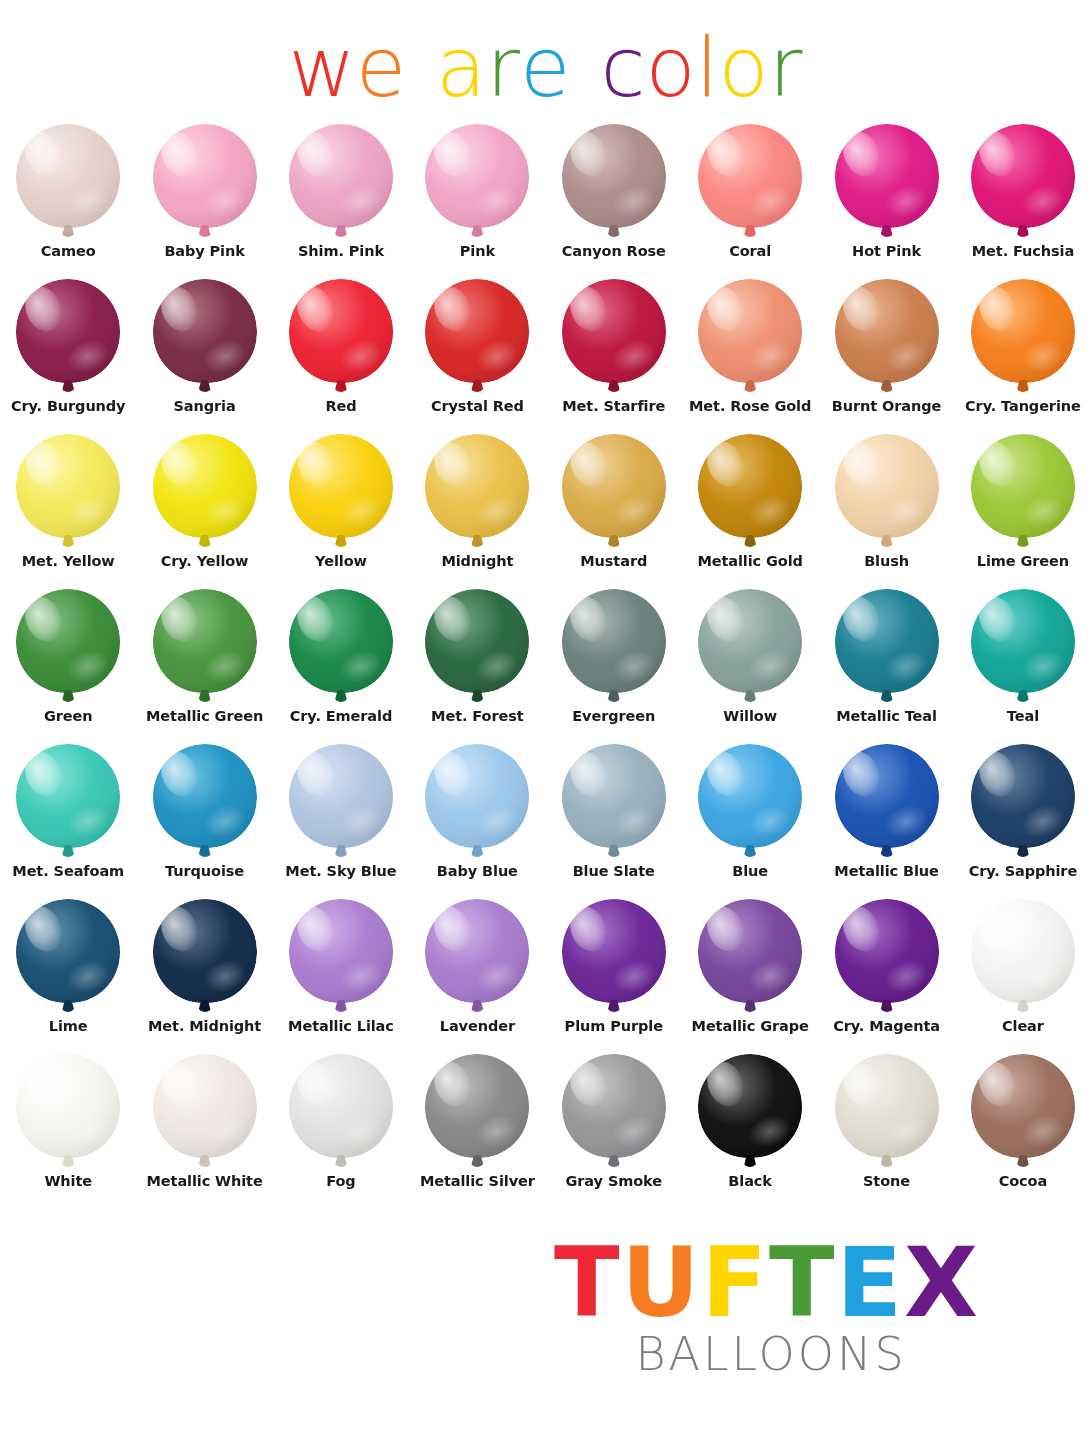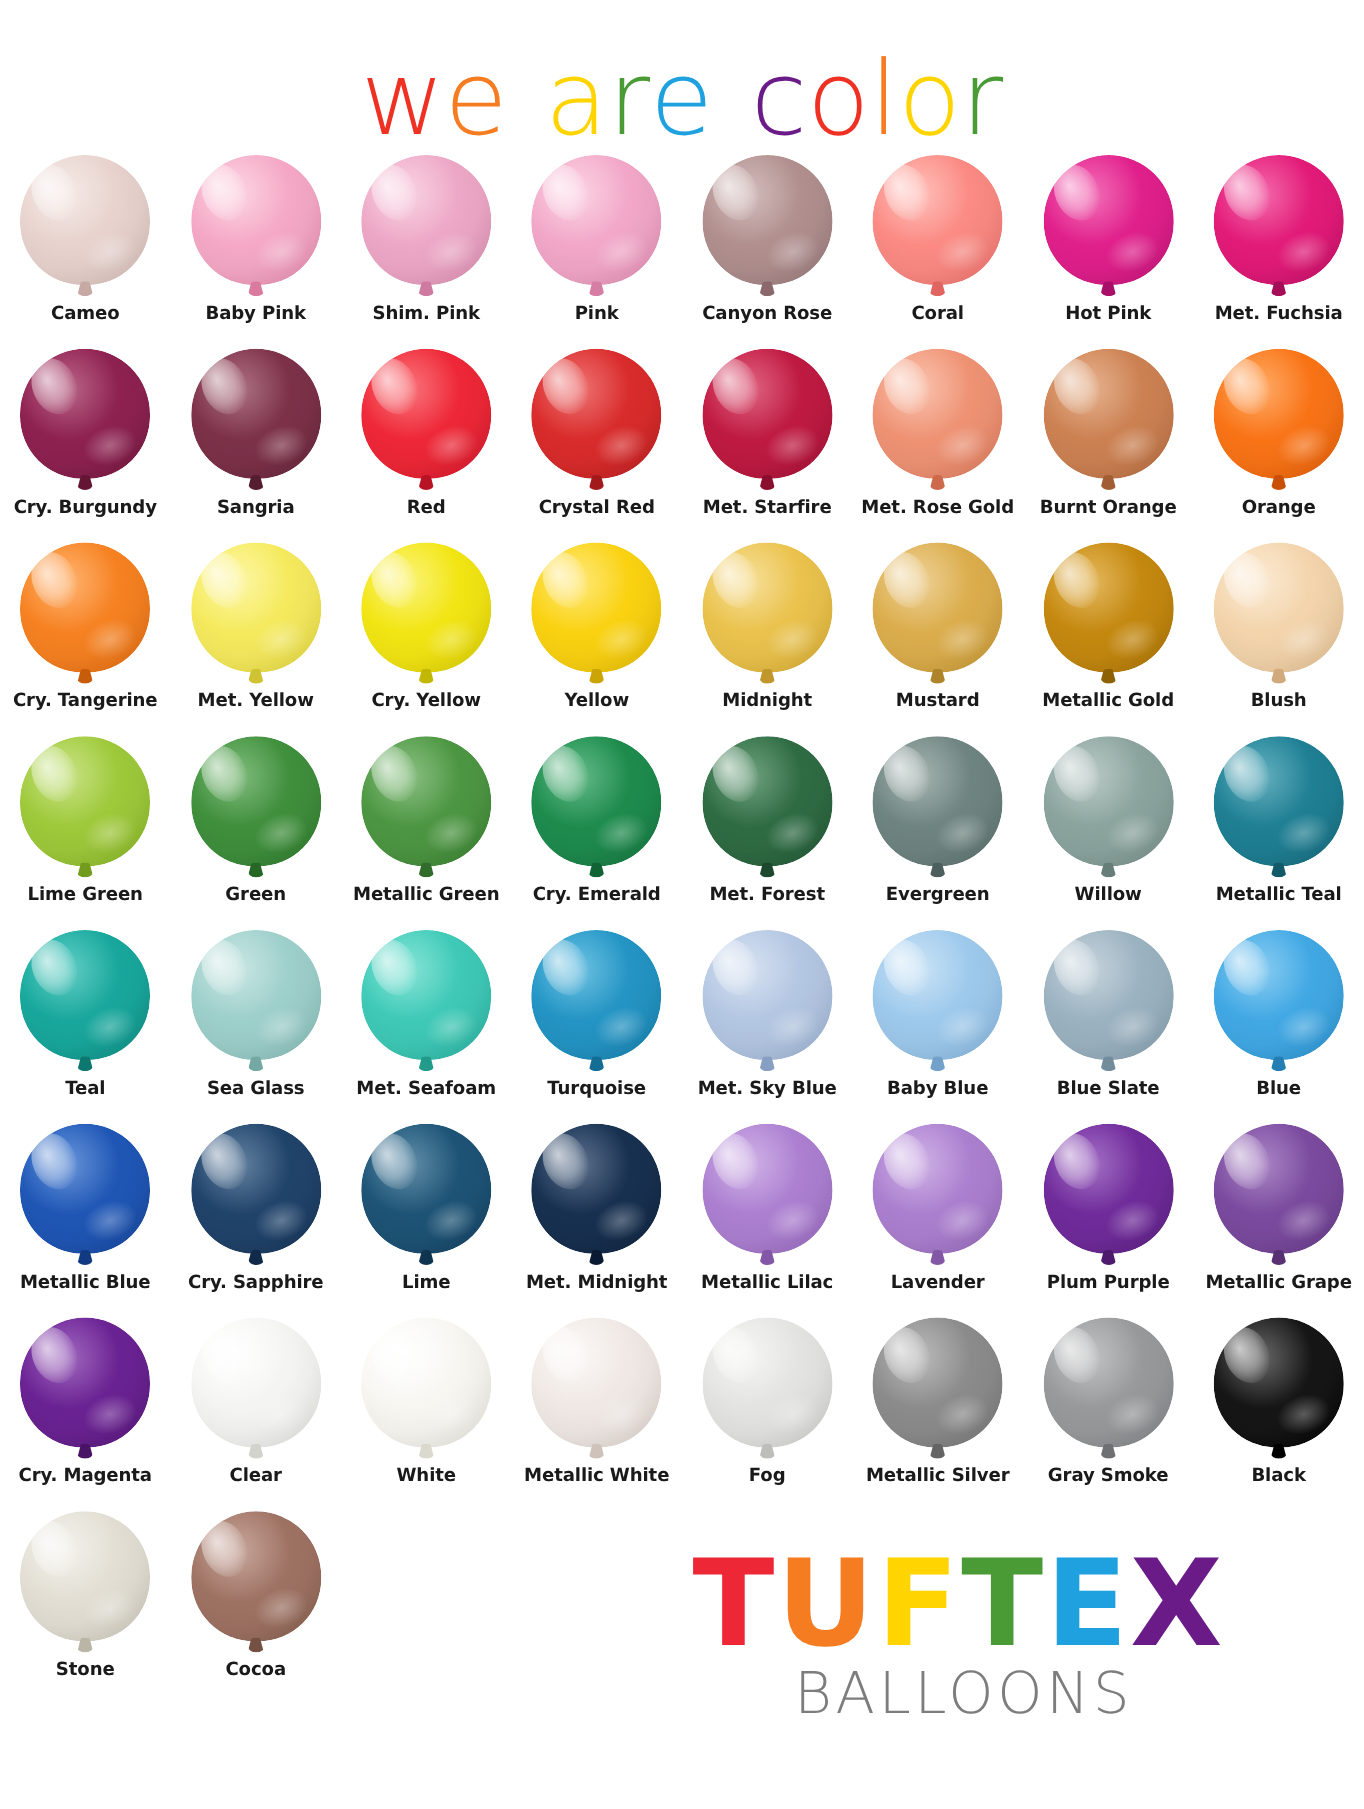--- a/index.html
+++ b/index.html
@@ -14,21 +14,21 @@
     position: relative;
     width: 1091px;
     height: 1447px;
     background: #ffffff;
   }
 
   
   .headline {
     width: 100%;
     text-align: center;
-    padding-top: 39px;
+    padding-top: 27px;
     height: 110px;
     white-space: nowrap;
   }
   .headline .ltr {
     font-family: "DejaVu Sans", sans-serif;
     font-size: 82px;
     font-weight: 300;
     letter-spacing: 0px;
     line-height: 1;
     display: inline-block;
@@ -343,32 +343,20 @@
             <div class="gloss"></div>
             <div class="gloss2"></div>
           </div>
           <div class="knot" style="background: rgb(162, 93, 53);"></div>
         </div>
         <div class="label">Burnt Orange</div>
       </div>
       <div class="cell">
         <div class="balloon-wrap">
           <div class="balloon">
-            <div class="shade" style="background: radial-gradient(circle at 32% 26%, rgb(255, 142, 51) 0%, rgb(249, 115, 22) 42%, rgb(249, 115, 22) 62%, rgb(229, 94, 8) 100%);"></div>
-            <div class="rim"></div>
-            <div class="gloss"></div>
-            <div class="gloss2"></div>
-          </div>
-          <div class="knot" style="background: rgb(201, 80, 6);"></div>
-        </div>
-        <div class="label">Orange</div>
-      </div>
-      <div class="cell">
-        <div class="balloon-wrap">
-          <div class="balloon">
             <div class="shade" style="background: radial-gradient(circle at 32% 26%, rgb(255, 154, 65) 0%, rgb(246, 129, 33) 42%, rgb(246, 129, 33) 62%, rgb(226, 108, 15) 100%);"></div>
             <div class="rim"></div>
             <div class="gloss"></div>
             <div class="gloss2"></div>
           </div>
           <div class="knot" style="background: rgb(199, 93, 11);"></div>
         </div>
         <div class="label">Cry. Tangerine</div>
       </div>
       <div class="cell">
@@ -555,32 +543,20 @@
         <div class="balloon-wrap">
           <div class="balloon">
             <div class="shade" style="background: radial-gradient(circle at 32% 26%, rgb(44, 189, 177) 0%, rgb(24, 167, 156) 42%, rgb(24, 167, 156) 62%, rgb(16, 141, 132) 100%);"></div>
             <div class="rim"></div>
             <div class="gloss"></div>
             <div class="gloss2"></div>
           </div>
           <div class="knot" style="background: rgb(12, 120, 111);"></div>
         </div>
         <div class="label">Teal</div>
-      </div>
-      <div class="cell">
-        <div class="balloon-wrap">
-          <div class="balloon">
-            <div class="shade" style="background: radial-gradient(circle at 32% 26%, rgb(182, 222, 217) 0%, rgb(157, 207, 203) 42%, rgb(157, 207, 203) 62%, rgb(134, 189, 184) 100%);"></div>
-            <div class="rim"></div>
-            <div class="gloss"></div>
-            <div class="gloss2"></div>
-          </div>
-          <div class="knot" style="background: rgb(116, 168, 163);"></div>
-        </div>
-        <div class="label">Sea Glass</div>
       </div>
       <div class="cell">
         <div class="balloon-wrap">
           <div class="balloon">
             <div class="shade" style="background: radial-gradient(circle at 32% 26%, rgb(94, 219, 202) 0%, rgb(62, 201, 182) 42%, rgb(62, 201, 182) 62%, rgb(43, 178, 160) 100%);"></div>
             <div class="rim"></div>
             <div class="gloss"></div>
             <div class="gloss2"></div>
           </div>
           <div class="knot" style="background: rgb(35, 155, 139);"></div>

